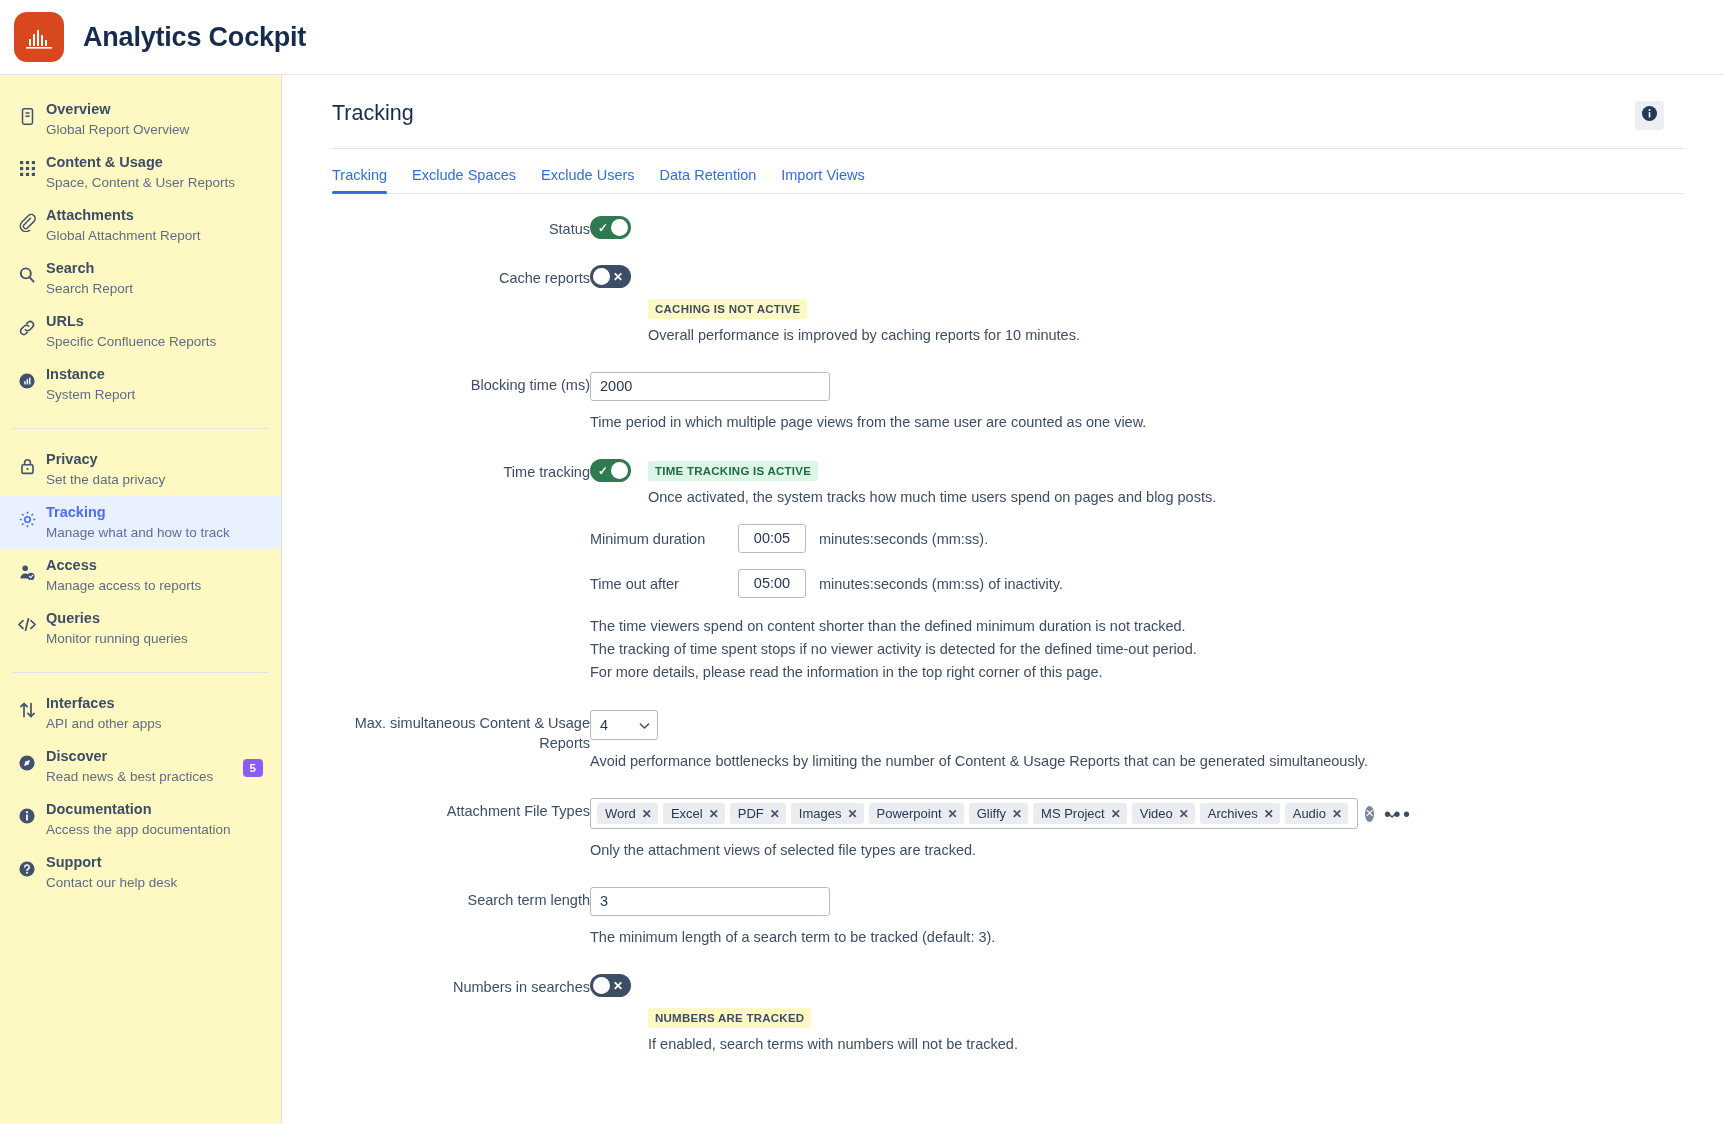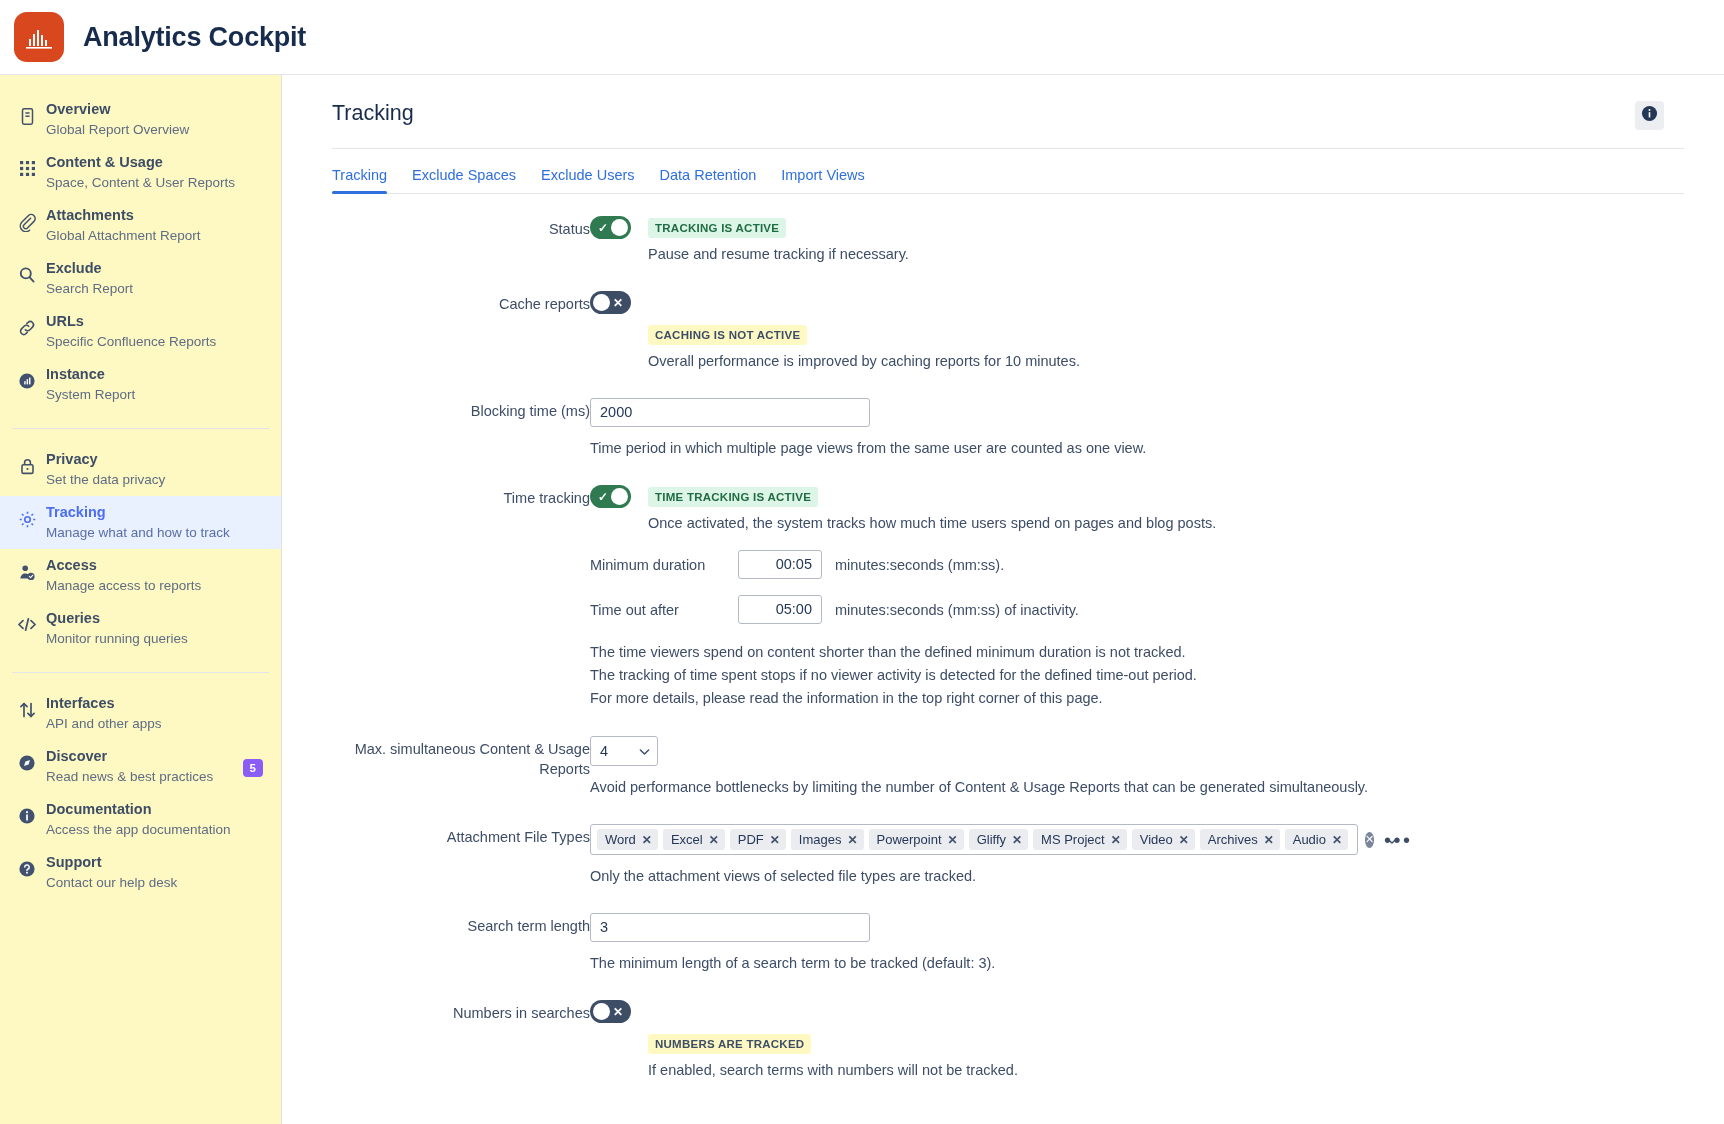--- a/index.html
+++ b/index.html
@@ -153,22 +153,22 @@
   .toggle-body { padding-left: 17px; padding-top: 2px; }
   .hint { font-size: 14.5px; color: #3d4d66; line-height: 22px; }
   .hint.block { margin-top: 5px; }
 
   
   .input {
     height: 29px; border: 1px solid #b3bac5; border-radius: 3px;
     background: #ffffff; font-size: 14.5px; color: #253858;
     padding: 0 9px; line-height: 27px;
   }
-  .input.wide { width: 280px; }
-  .input.small { width: 84px; text-align: right; }
+  .input.wide { width: 240px; }
+  .input.small { width: 68px; text-align: center; }
   .input-hint { margin-top: 10px; }
 
   .sub-row { display: flex; align-items: center; margin-top: 16px; }
   .sub-label { width: 148px; flex: 0 0 148px; font-size: 14.5px; color: #3d4d66; }
   .sub-after { margin-left: 13px; font-size: 14.5px; color: #3d4d66; }
 
   .para { margin-top: 17px; }
   .para div { font-size: 14.5px; color: #3d4d66; line-height: 23px; }
 
   
@@ -280,21 +280,21 @@
         </div>
 
         <div class="nav-item">
           <span class="nav-ico">
             <svg width="18" height="18" viewBox="0 0 18 18" fill="none" stroke="currentColor" stroke-width="1.9" stroke-linecap="round">
               <circle cx="7.8" cy="7.4" r="5"></circle>
                 <line x1="11.5" y1="11.2" x2="15.6" y2="15.6"></line>
             </svg>
           </span>
           <span class="nav-txt">
-            <span class="nav-title">Exclude</span>
+            <span class="nav-title">Search</span>
             <span class="nav-sub">Search Report</span>
           </span>
         </div>
 
         <div class="nav-item">
           <span class="nav-ico">
             <svg width="18" height="18" viewBox="0 0 18 18" fill="none" stroke="currentColor" stroke-width="1.6" stroke-linecap="round">
               <path d="M7.3 10.7a3.2 3.2 0 0 0 4.6 0l2.6-2.6a3.2 3.2 0 1 0-4.6-4.6l-1.1 1.1"></path>
               <path d="M10.7 7.3a3.2 3.2 0 0 0-4.6 0l-2.6 2.6a3.2 3.2 0 1 0 4.6 4.6l1.1-1.1"></path>
             </svg>
@@ -479,24 +479,20 @@
         <div class="form">
 
           <div class="row">
             <div class="row-label">Status</div>
             <div class="row-ctl">
               <div class="toggle-line">
                 <div class="tgl on">
                   <span class="sym">✓</span>
                   <span class="knob"></span>
                 </div>
-                <div class="toggle-body">
-                  <span class="badge green">TRACKING IS ACTIVE</span>
-                  <div class="hint block">Pause and resume tracking if necessary.</div>
-                </div>
               </div>
             </div>
           </div>
 
           <div class="row">
             <div class="row-label">Cache reports</div>
             <div class="row-ctl">
               <div class="toggle-line">
                 <div class="tgl off">
                   <span class="knob"></span>

